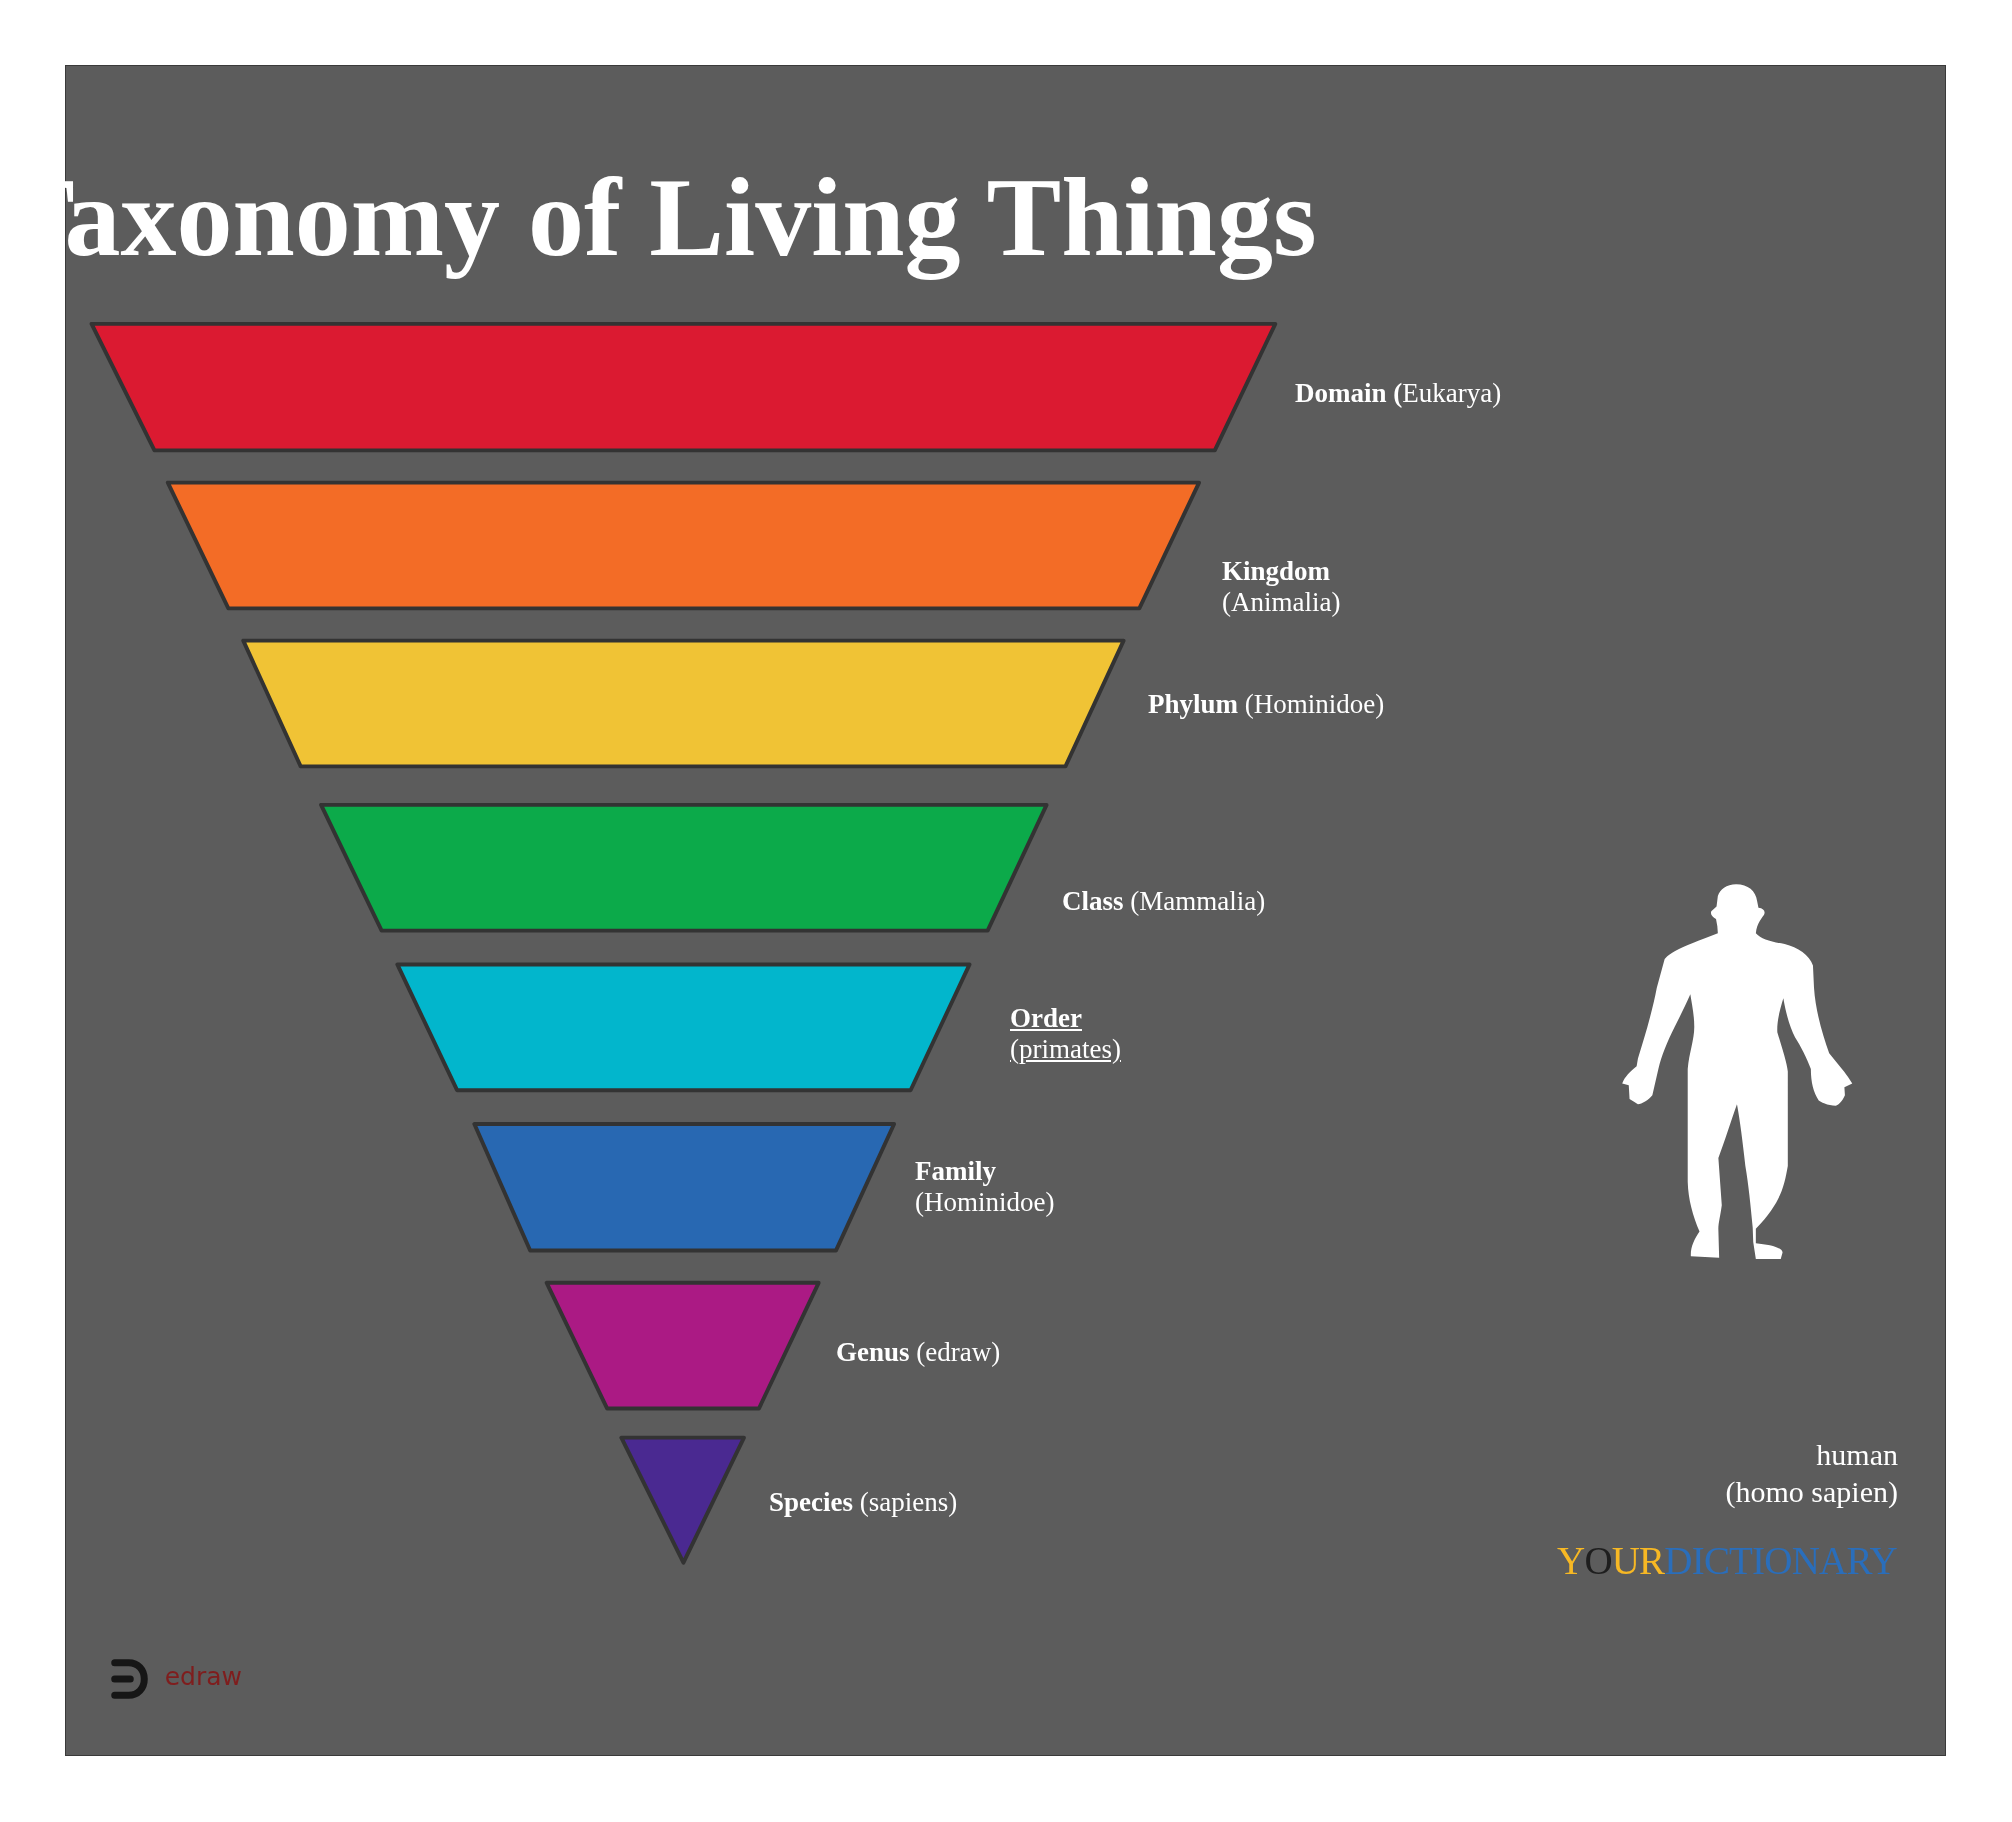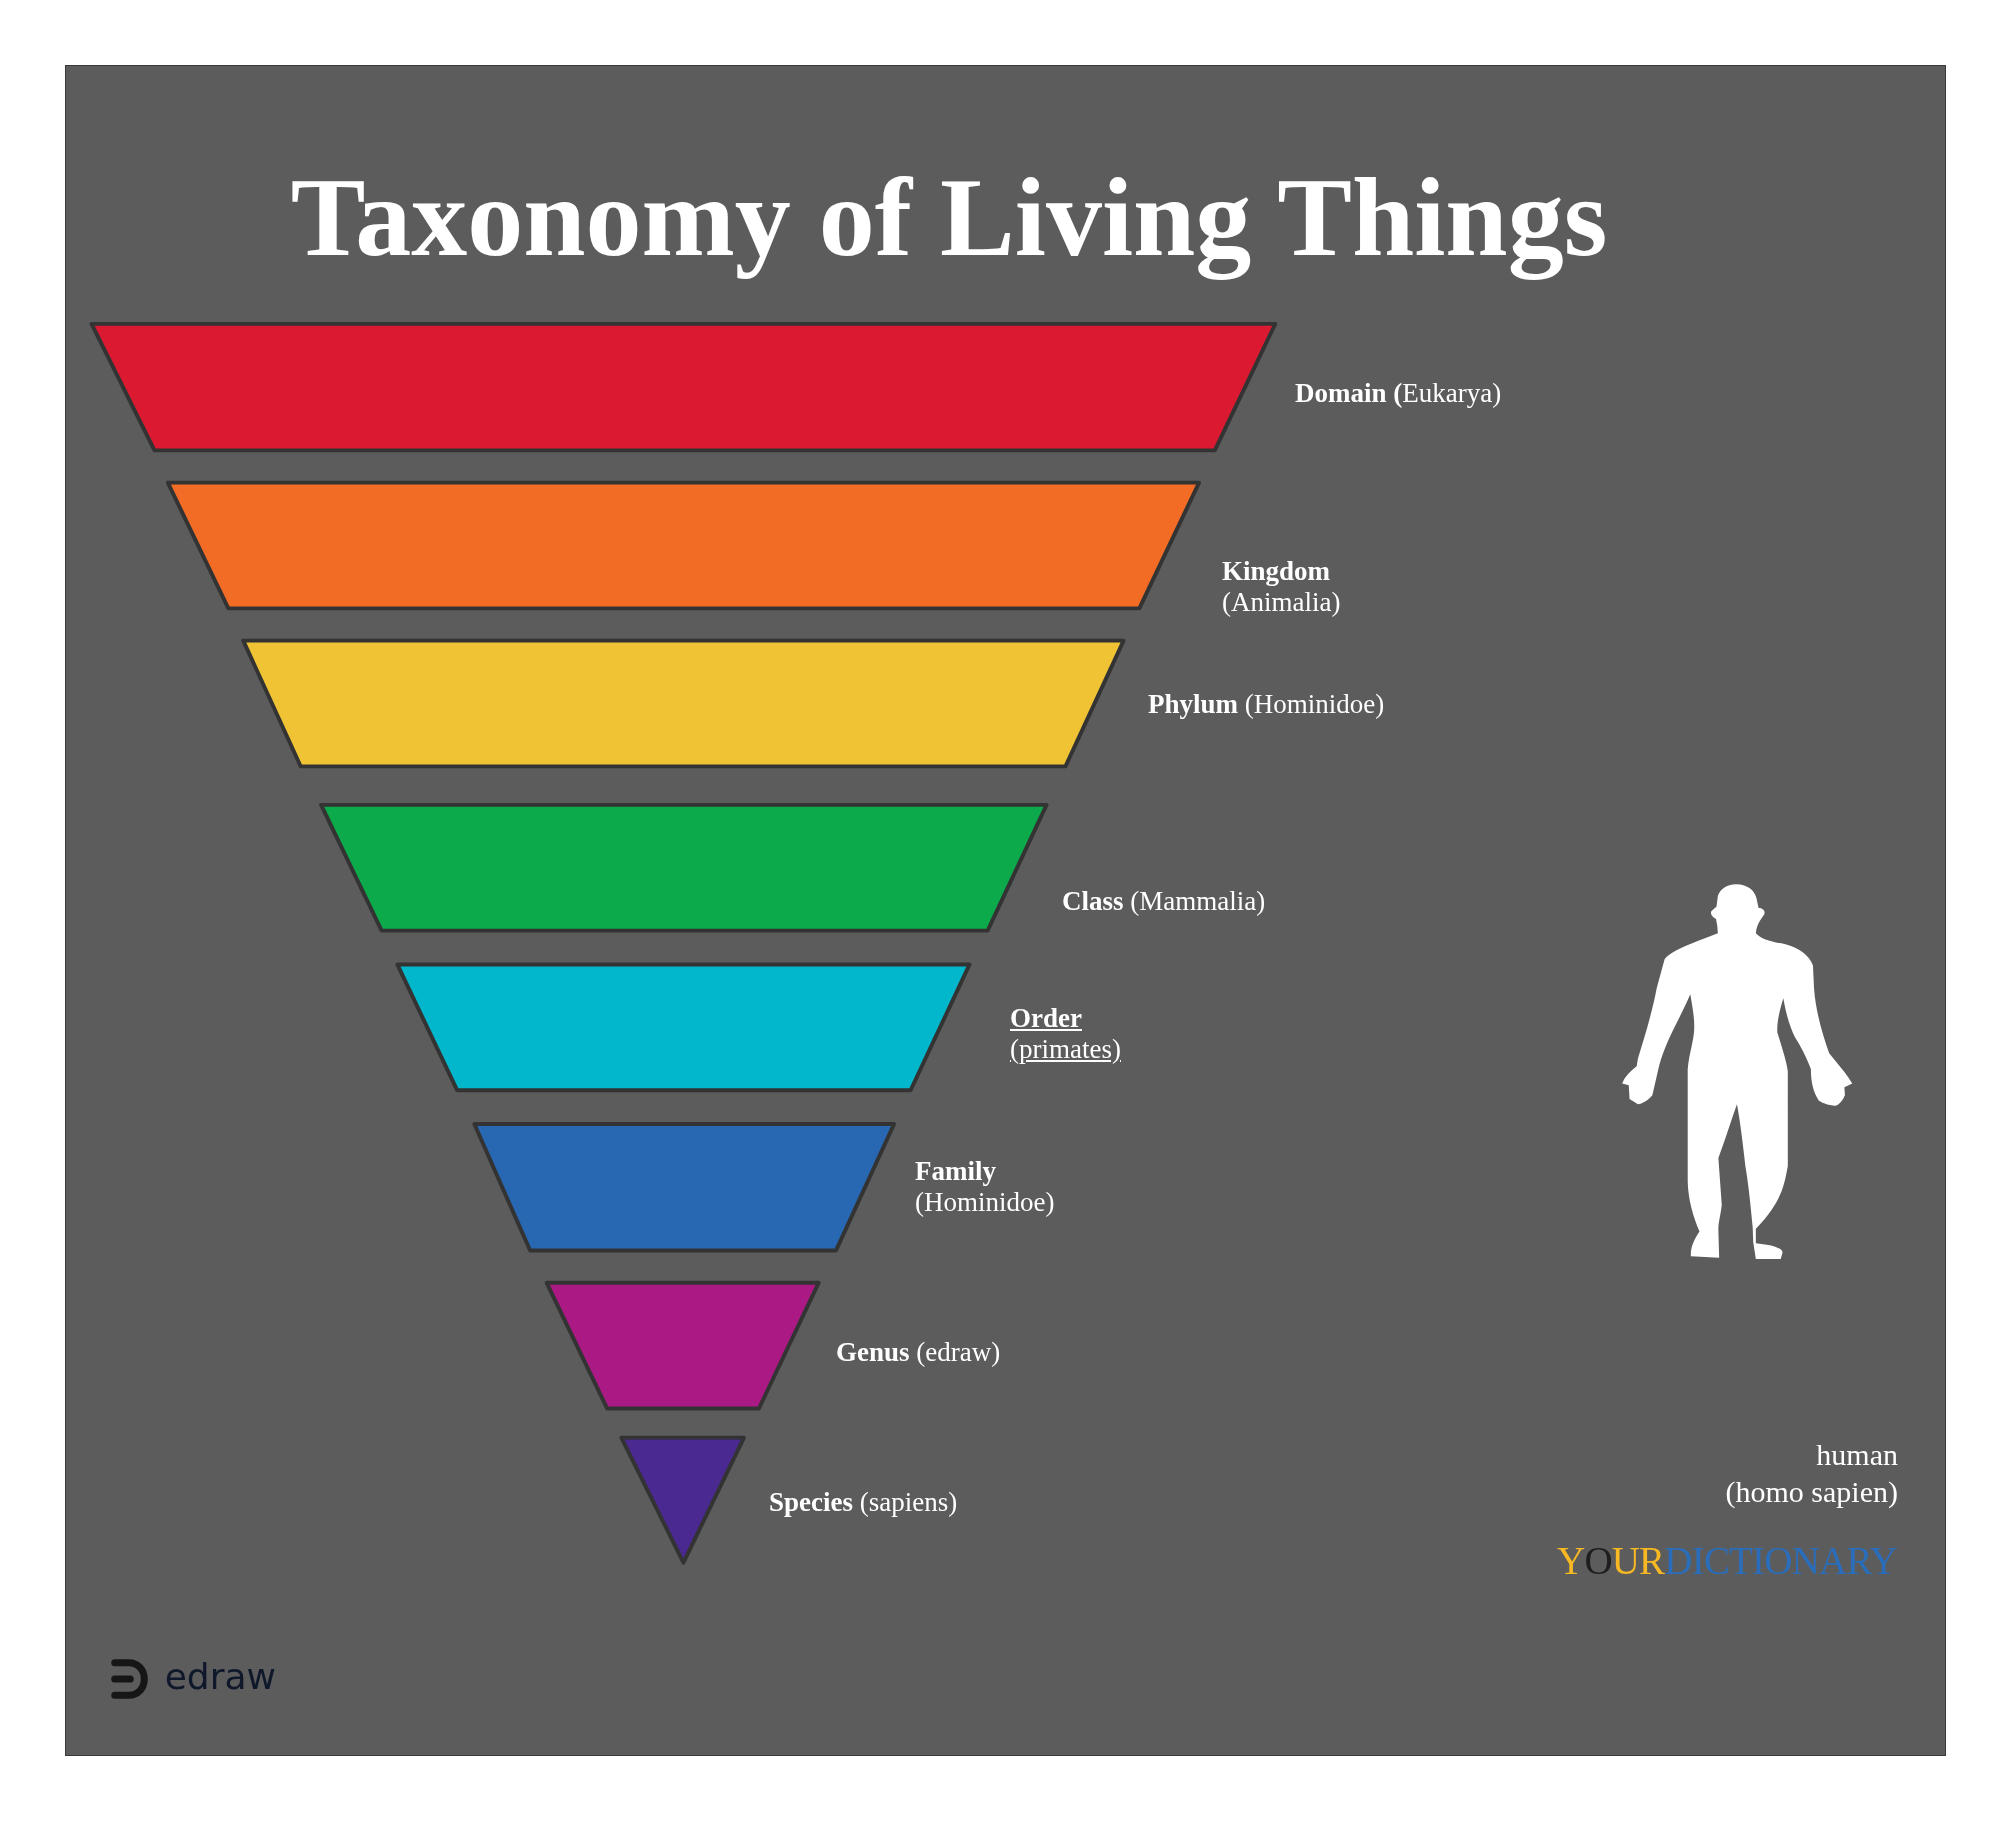--- a/index.html
+++ b/index.html
@@ -2,21 +2,21 @@
 <html style="font-size:12.6px"><head>
 <meta charset="utf-8">
 <style>
   html, body { margin: 0; padding: 0; background: #ffffff; }
   body { width: 2013px; height: 1822px; position: relative; overflow: hidden; }
   .panel {
     position: absolute; left: 65px; top: 65px; width: 1879px; height: 1689px;
     background: #5c5c5c; border: 1.6px solid #3a3a3a;
   }
   .title {
-    position: absolute; left: 0; width: 1916px; top: 154px; text-align: center;
+    position: absolute; left: 0; width: 1916px; top: 154px; 
     font-family: "Liberation Serif", serif; font-weight: bold; font-size: 112px;
     line-height: 126px; color: #ffffff; letter-spacing: 0px;
     padding-right: 18px; box-sizing: border-box;
   }
   svg.funnel { position: absolute; left: 0; top: 0; }
   .label {
     position: absolute; font-family: "Liberation Serif", serif; font-size: 27px;
     line-height: 31px; color: #ffffff; white-space: nowrap;
   }
   .label b { font-weight: bold; text-align: center; }
@@ -27,21 +27,21 @@
   .yd {
     position: absolute; left: 1557px; top: 1539px; white-space: nowrap;
     font-family: "Liberation Serif", serif; font-size: 39px; line-height: 44px;
     letter-spacing: -0.8px;
   }
   .edraw {
     position: absolute; left: 110px; top: 1654px; height: 50px;
     display: flex; align-items: center; gap: 15.7px;
   }
   .edraw-text {
-    font-family: "DejaVu Sans", sans-serif; font-size: 36px; color: #0f172a;
+    font-family: "DejaVu Sans", sans-serif; font-size: 25px; color: #7f1d1d;
     letter-spacing: 0px; line-height: 44px; margin-top: -3.1px;
   }
 </style>
 </head>
 <body>
 
 <div class="panel"></div>
 
 <div class="title">Taxonomy of Living Things</div>
 

